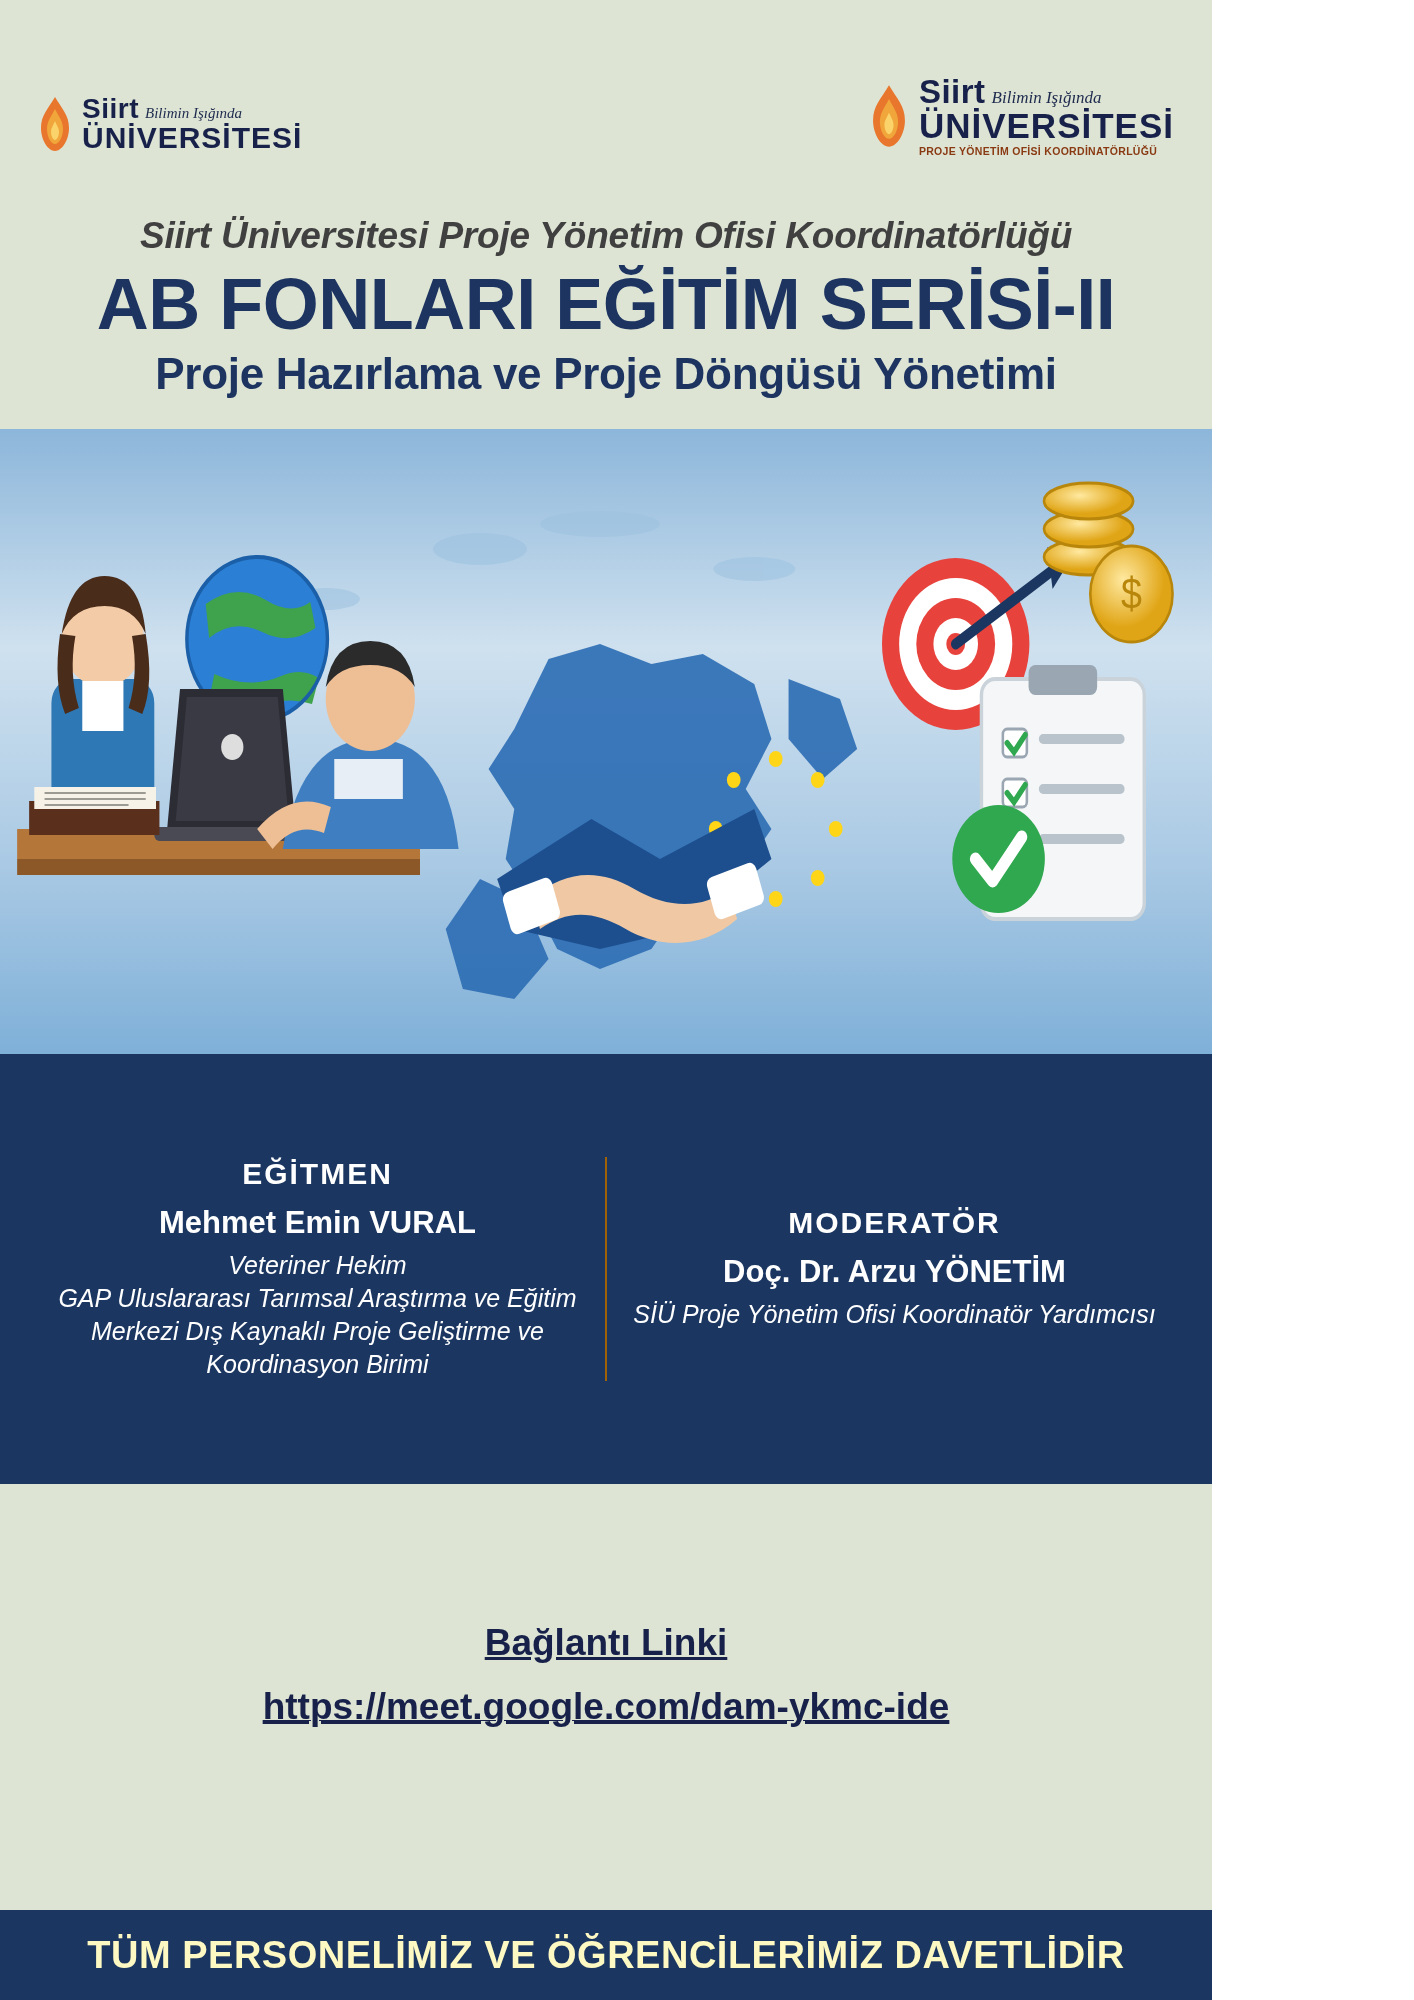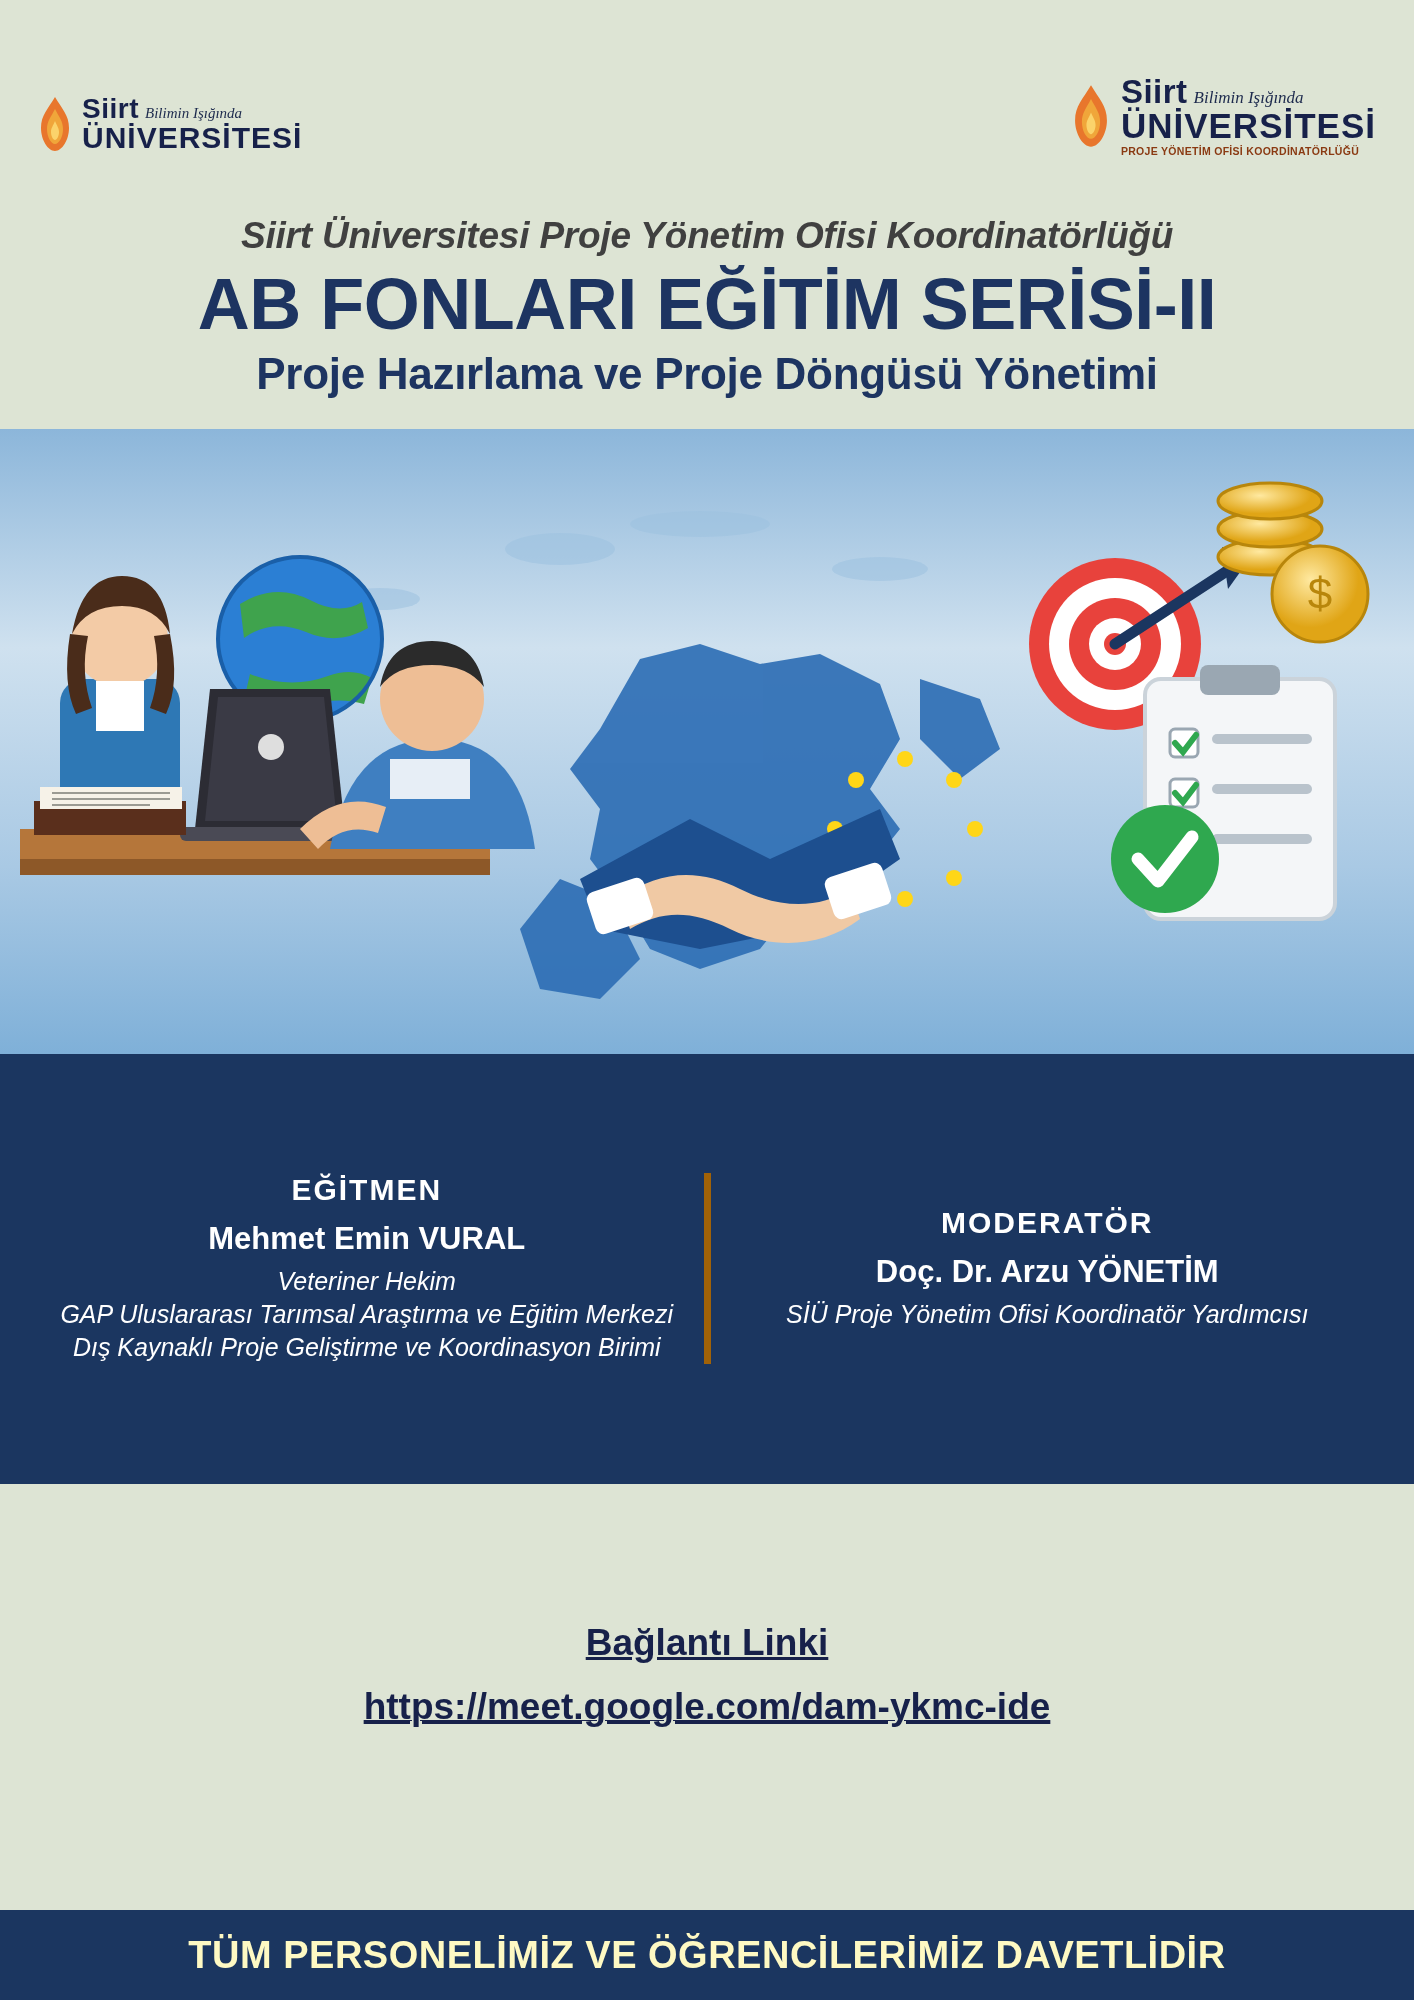--- a/index.html
+++ b/index.html
@@ -9,21 +9,21 @@
   }
   body {
     width: 1414px;
     height: 2000px;
     font-family: "Liberation Sans", sans-serif;
     overflow: hidden;
   }
 
   .poster {
     position: relative;
-    width: 1414px;
+    width: 1212px;
     height: 2000px;
     background: #dde4d4;
     box-sizing: border-box;
     display: flex;
     flex-direction: column;
   }
 
   
   .logo-bar {
     position: relative;
@@ -137,21 +137,21 @@
     justify-content: center;
     padding: 0 30px;
     box-sizing: border-box;
   }
   .pres-col {
     flex: 1 1 0;
     text-align: center;
     padding: 0 18px;
     box-sizing: border-box;
   }
-  .pres-col.left { border-right: 7px solid #a16207; }
+  .pres-col.left { border-right: 2px solid #a16207; }
   .pres-role {
     font-size: 30px;
     font-weight: bold;
     letter-spacing: 2px;
     margin-bottom: 14px;
   }
   .pres-name {
     font-size: 31px;
     font-weight: bold;
     margin-bottom: 8px;

